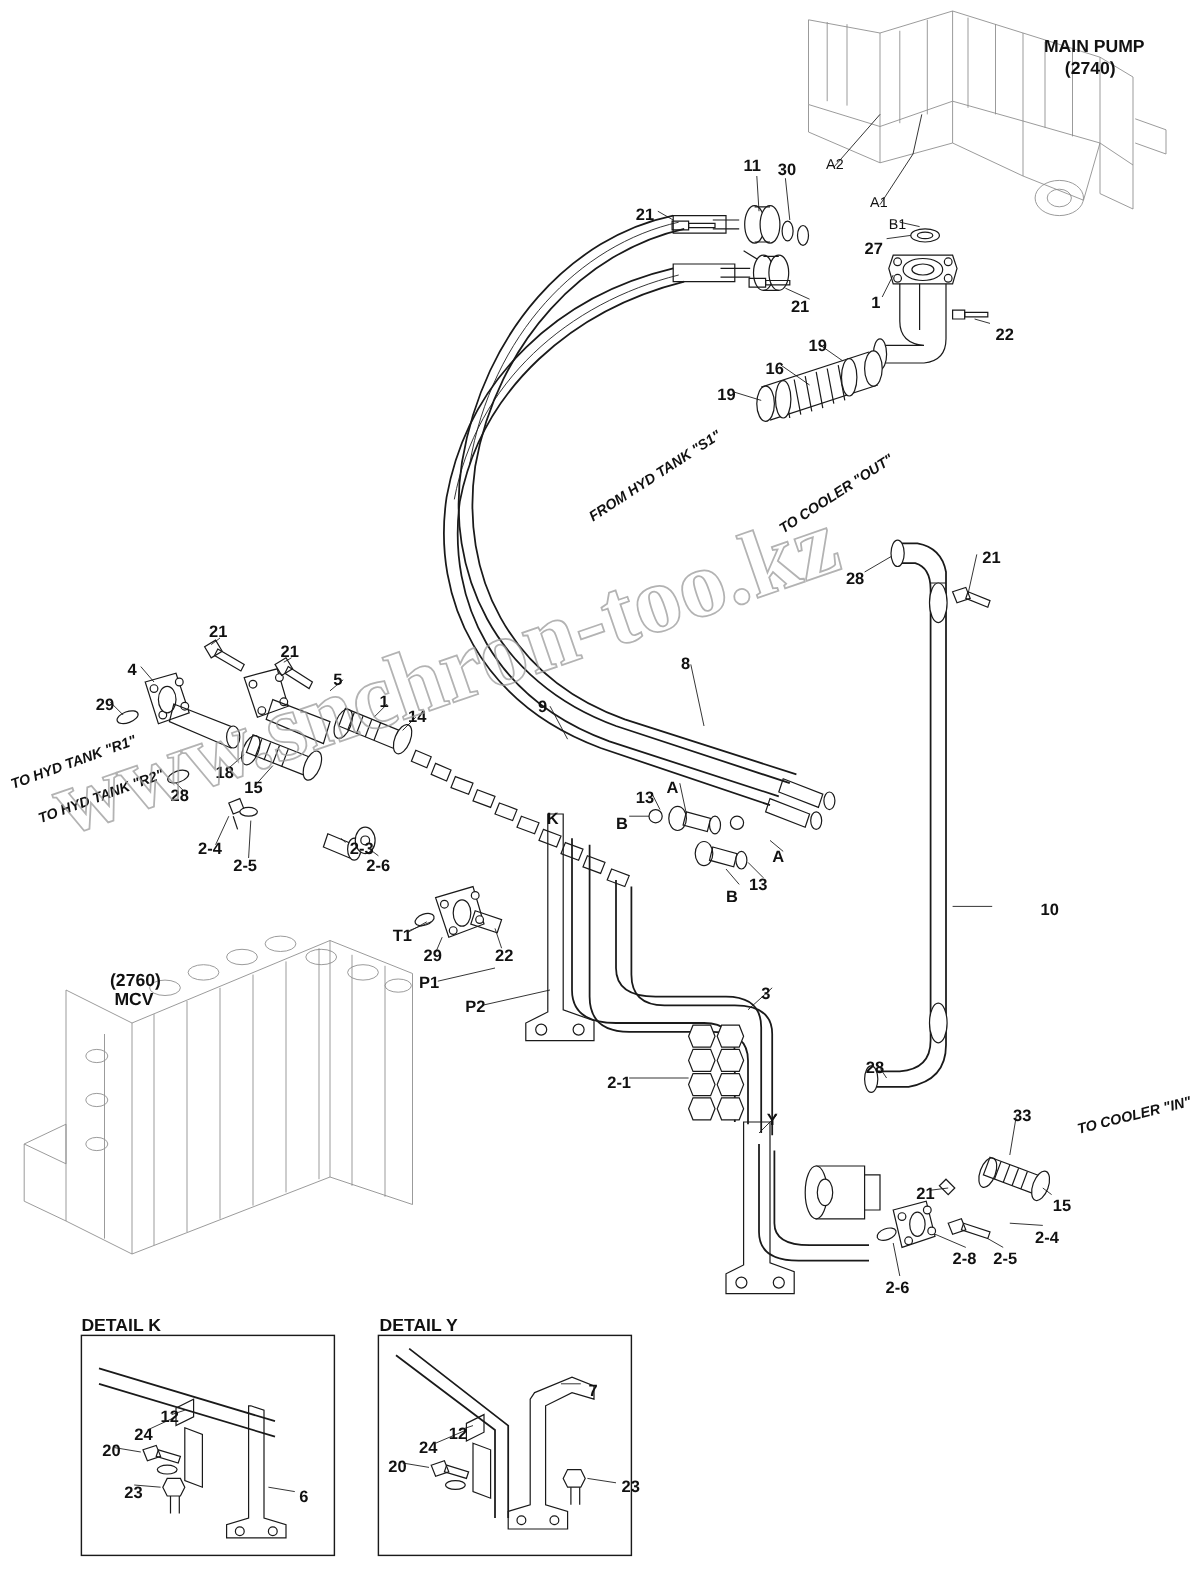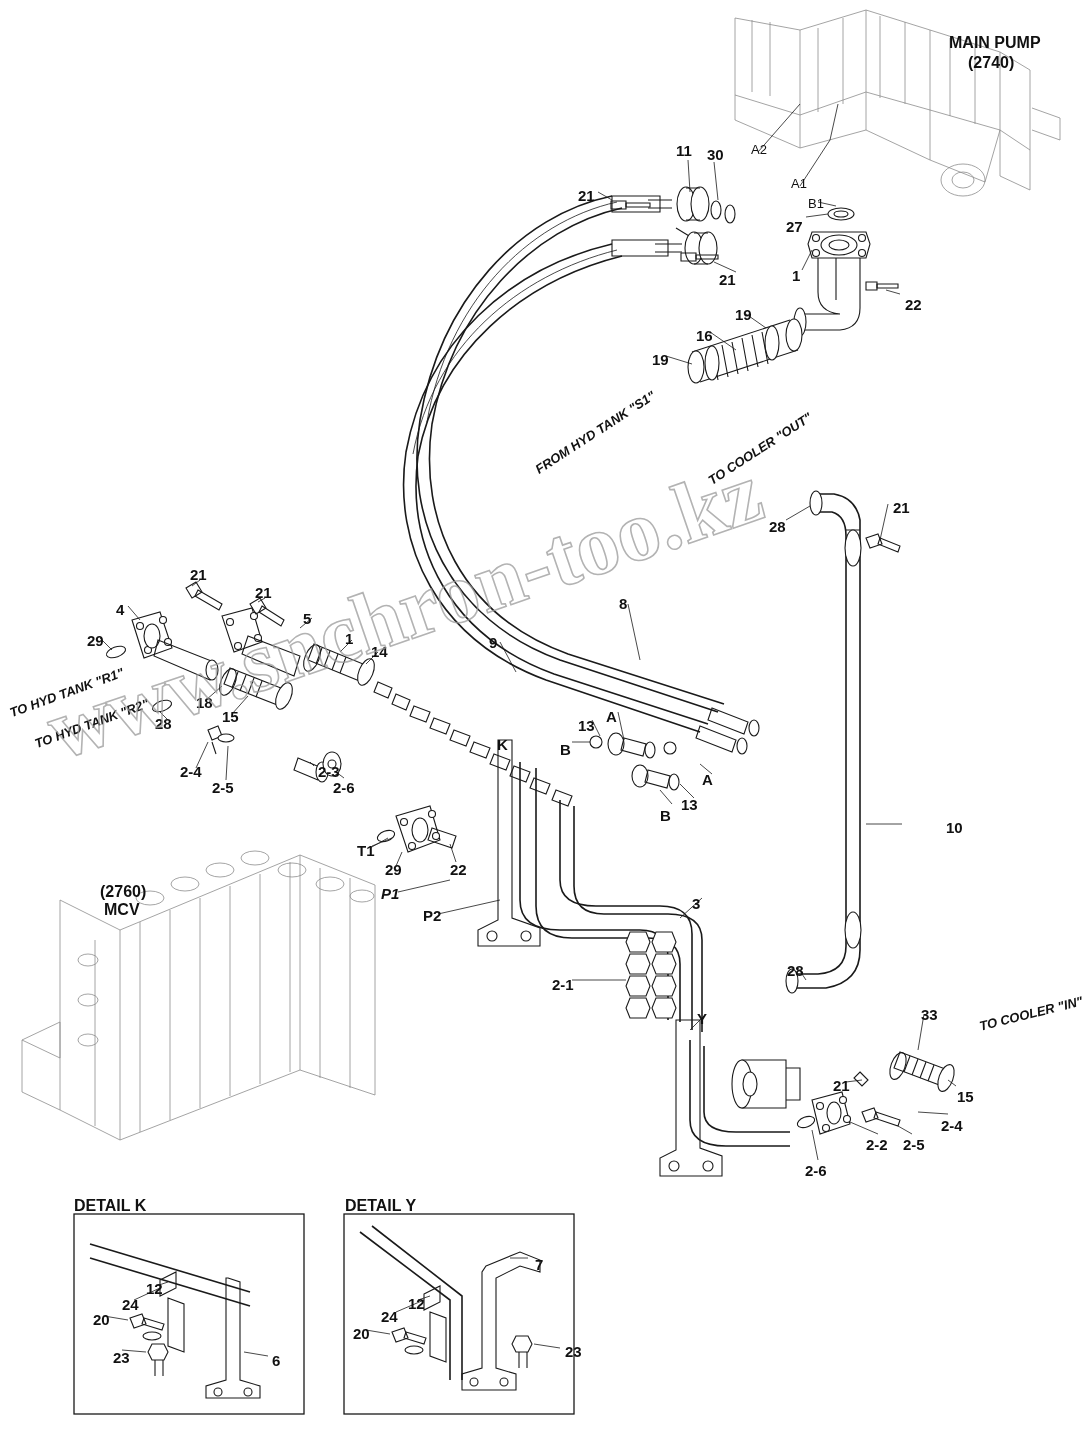--- a/index.html
+++ b/index.html
@@ -427,31 +427,31 @@
       <div class="lbl b" style="left: 333px; top: 780px;">2-6</div>
       <div class="lbl b" style="left: 702px; top: 772px;">A</div>
       <div class="lbl b" style="left: 660px; top: 808px;">B</div>
       <div class="lbl b" style="left: 681px; top: 797px;">13</div>
       <div class="lbl b" style="left: 357px; top: 843px;">T1</div>
       <div class="lbl b" style="left: 385px; top: 862px;">29</div>
       <div class="lbl b" style="left: 450px; top: 862px;">22</div>
       <div class="lbl b" style="left: 906px; top: 820px; margin-left: 40px;">10</div>
       <div class="lbl big" style="left: 104px; top: 866px; margin-top: 36px;">MCV</div>
       <div class="lbl big" style="left: 100px; top: 884px;">(2760)</div>
-      <div class="lbl b" style="left: 381px; top: 886px; font-style: italic;">P1</div>
+      <div class="lbl b" style="left: 381px; top: 886px;">P1</div>
       <div class="lbl b" style="left: 423px; top: 908px;">P2</div>
       <div class="lbl b" style="left: 692px; top: 896px;">3</div>
       <div class="lbl b" style="left: 552px; top: 977px;">2-1</div>
       <div class="lbl b" style="left: 787px; top: 963px;">28</div>
       <div class="lbl b" style="left: 697px; top: 1011px;">Y</div>
       <div class="lbl b" style="left: 921px; top: 1007px;">33</div>
       <div class="lbl b" style="left: 833px; top: 1078px;">21</div>
       <div class="lbl b" style="left: 957px; top: 1089px;">15</div>
       <div class="lbl b" style="left: 941px; top: 1118px;">2-4</div>
-      <div class="lbl b" style="left: 866px; top: 1137px;">2-2</div>
+      <div class="lbl b" style="left: 866px; top: 1137px;">2-8</div>
       <div class="lbl b" style="left: 903px; top: 1137px;">2-5</div>
       <div class="lbl b" style="left: 805px; top: 1163px;">2-6</div>
       <div class="lbl big" style="left: 74px; top: 1198px;">DETAIL K</div>
       <div class="lbl big" style="left: 345px; top: 1198px;">DETAIL Y</div>
       <div class="lbl b" style="left: 146px; top: 1281px;">12</div>
       <div class="lbl b" style="left: 122px; top: 1297px;">24</div>
       <div class="lbl b" style="left: 93px; top: 1312px;">20</div>
       <div class="lbl b" style="left: 113px; top: 1350px;">23</div>
       <div class="lbl b" style="left: 272px; top: 1353px;">6</div>
       <div class="lbl b" style="left: 535px; top: 1257px;">7</div>

